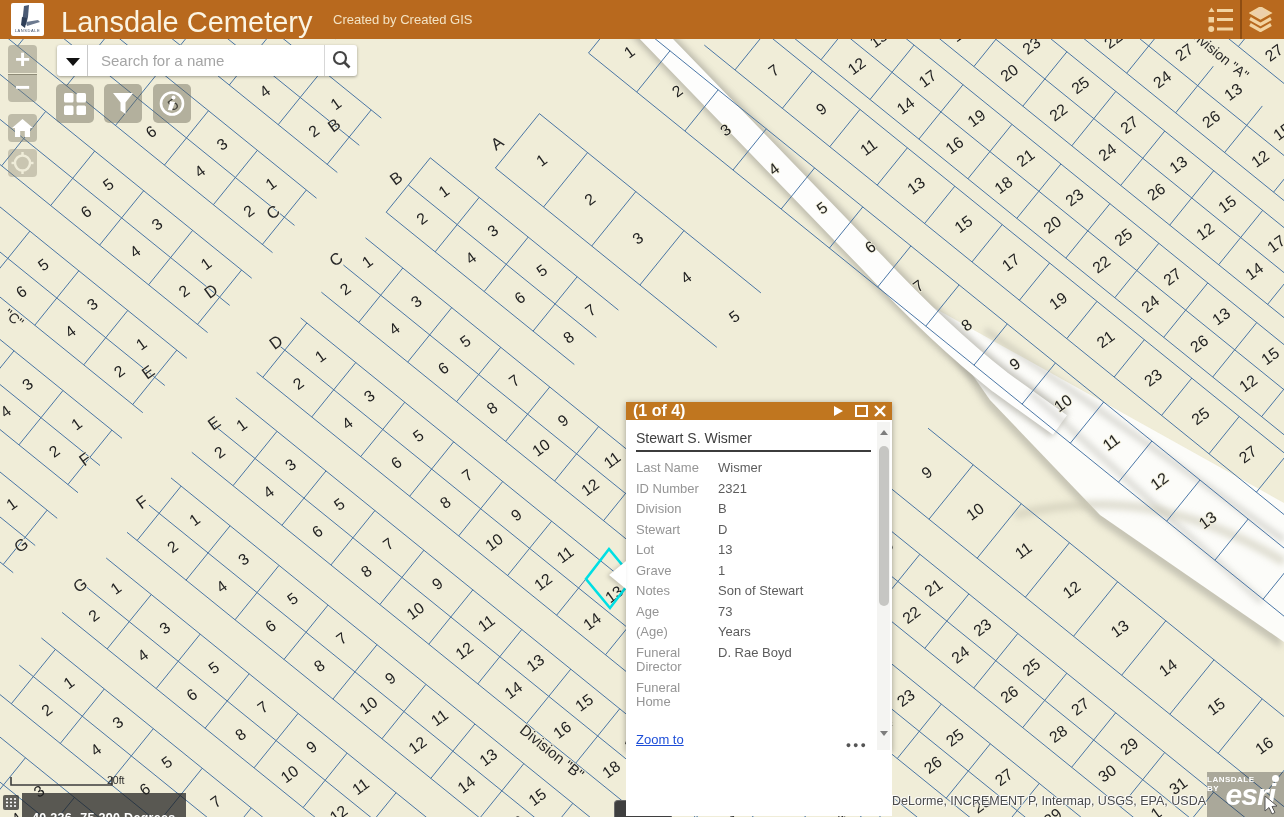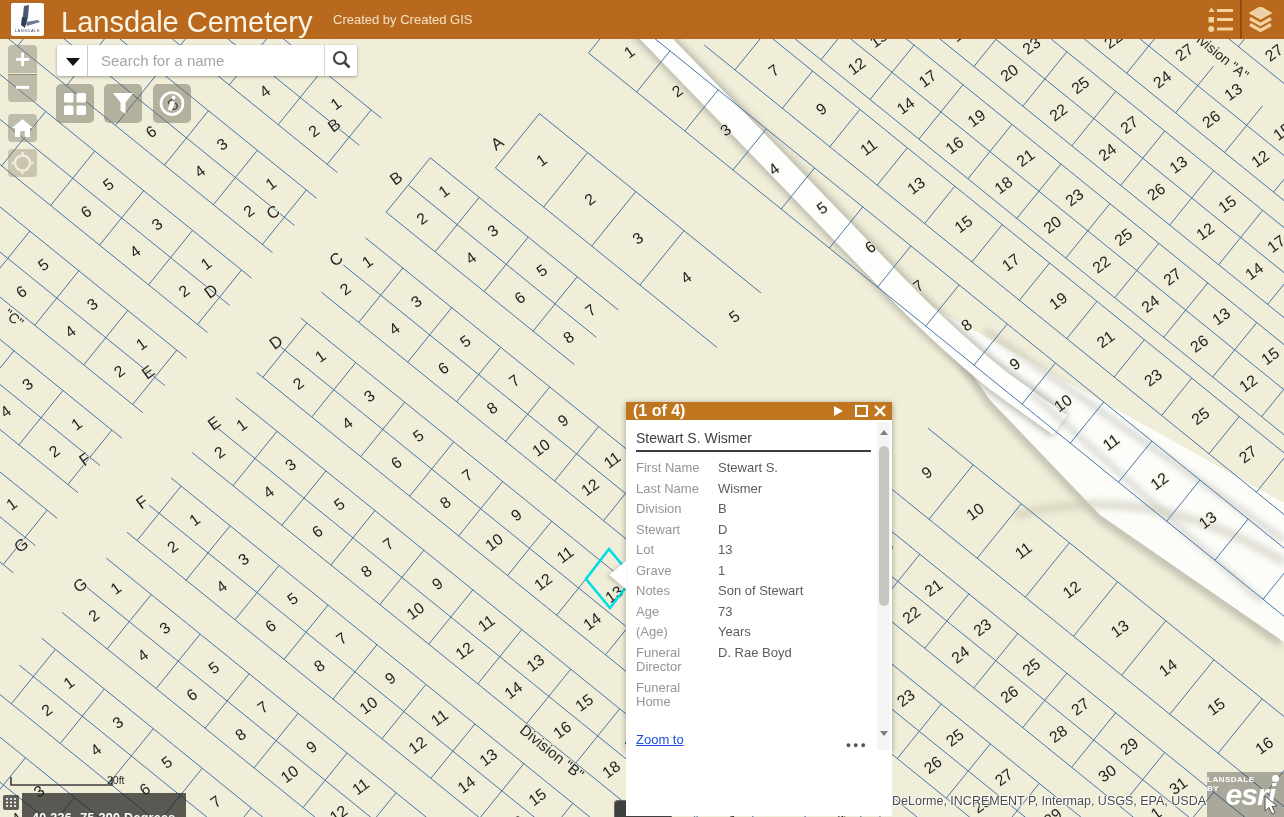--- a/index.html
+++ b/index.html
@@ -491,26 +491,26 @@
           <line x1="1" y1="1" x2="11" y2="11"></line>
           <line x1="11" y1="1" x2="1" y2="11"></line>
         </g>
       </svg>
   </div>
   <div id="pbody">
     <div id="pname">Stewart S. Wismer</div>
     <div id="phr"></div>
     <div id="prows">
       <div class="prow">
-          <div class="plab">First Name</div>
-          <div class="pval">Stewart S.</div>
-        </div>
-      <div class="prow">
           <div class="plab">Last Name</div>
           <div class="pval">Wismer</div>
+        </div>
+      <div class="prow">
+          <div class="plab">ID Number</div>
+          <div class="pval">2321</div>
         </div>
       <div class="prow">
           <div class="plab">Division</div>
           <div class="pval">B</div>
         </div>
       <div class="prow">
           <div class="plab">Stewart</div>
           <div class="pval">D</div>
         </div>
       <div class="prow">

